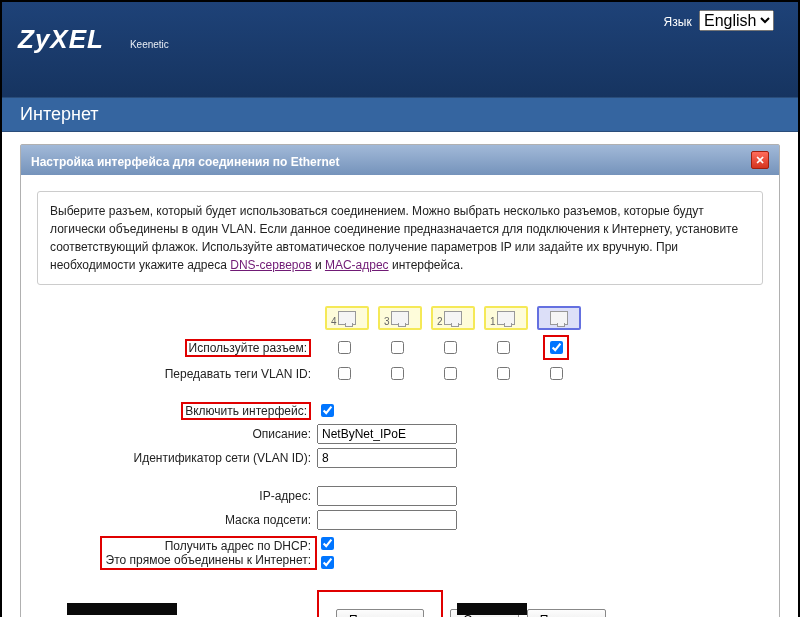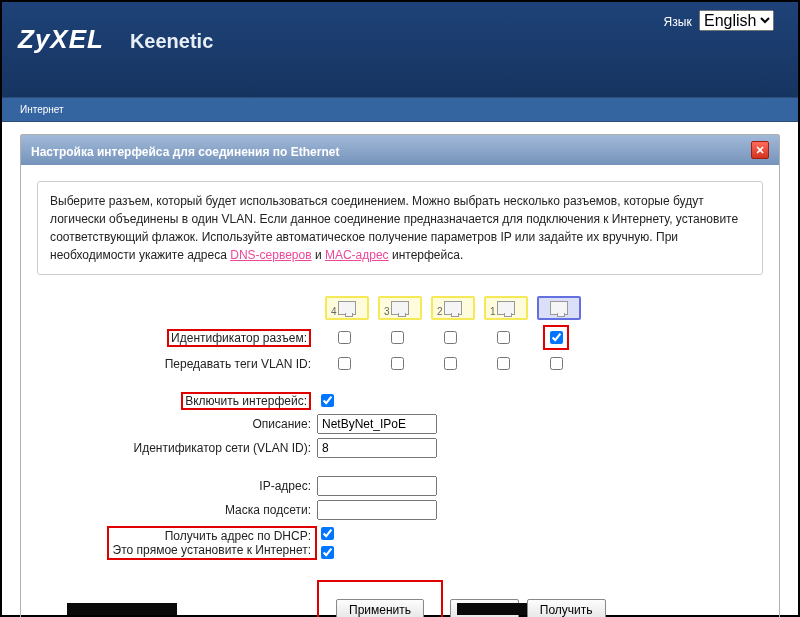--- a/index.html
+++ b/index.html
@@ -40,29 +40,29 @@
   }
   .logo {
     color: #fff;
     font-weight: bold;
     font-size: 26px;
     font-style: italic;
     letter-spacing: 1px;
   }
   .model {
     color: #e8eef5;
-    font-size: 20px;
+    font-size: 10px;
     margin-left: 26px;
-    font-weight: bold;
+    font-weight: normal;
   }
   .section-bar {
     background: #3565a0;
     color: #fff;
     padding: 6px 18px;
-    font-size: 10px;
+    font-size: 18px;
     border-top: 1px solid #2a4d7a;
     border-bottom: 1px solid #2a4d7a;
   }
   .content-area {
     padding: 12px 18px 0 18px;
     background: #fff;
     position: relative;
     height: calc(100% - 125px);
   }
   .panel {
@@ -98,35 +98,35 @@
   }
   .desc-box {
     border: 1px solid #ccc;
     border-radius: 3px;
     padding: 10px 12px;
     font-size: 12px;
     line-height: 1.5;
     color: #222;
     margin-bottom: 18px;
   }
-  .desc-box a { color: #ec4899; text-decoration: underline; }
+  .desc-box a { color: #701a75; text-decoration: underline; }
   .form-row {
     display: flex;
     align-items: center;
     margin-bottom: 4px;
   }
   .form-label {
     width: 280px;
     text-align: right;
     padding-right: 6px;
     font-size: 12px;
     color: #222;
   }
   .form-input {
-    width: 120px;
+    width: 140px;
     font-size: 12px;
     padding: 1px 3px;
   }
   .highlight-red {
     border: 2px solid #e00000;
     display: inline-block;
     padding: 0 2px;
   }
   .ports-row {
     display: flex;
@@ -281,21 +281,21 @@
               </div>
             </div>
           <div class="port">
               <div class="port-inner port-blue">
                 <div class="jack"></div>
               </div>
             </div>
         </div>
 
         <div class="form-row">
-          <div class="form-label"><span class="highlight-red">Идентификатор разъем:</span></div>
+          <div class="form-label"><span class="highlight-red">Используйте разъем:</span></div>
           <div class="checkbox-grid">
             <div class="cb-cell">
                 <input type="checkbox" style="">
               </div>
             <div class="cb-cell">
                 <input type="checkbox" style="">
               </div>
             <div class="cb-cell">
                 <input type="checkbox" style="">
               </div>
@@ -355,21 +355,21 @@
 
         <div class="form-row">
           <div class="form-label">Маска подсети:</div>
           <input class="form-input" type="text" value="" style="">
         </div>
 
         <div class="form-row">
           <div class="form-label" style="padding:0;">
             <div class="highlight-red" style="text-align:right; padding:1px 4px;">
               <div>Получить адрес по DHCP:</div>
-              <div>Это прямое установите к Интернет:</div>
+              <div>Это прямое объединены к Интернет:</div>
             </div>
           </div>
           <div>
             <div><input type="checkbox" checked="" style=""></div>
             <div><input type="checkbox" checked="" style=""></div>
           </div>
         </div>
 
         <div class="buttons-row">
           <span class="btn-highlight"><button class="btn" style="margin:0;">Применить</button></span>

